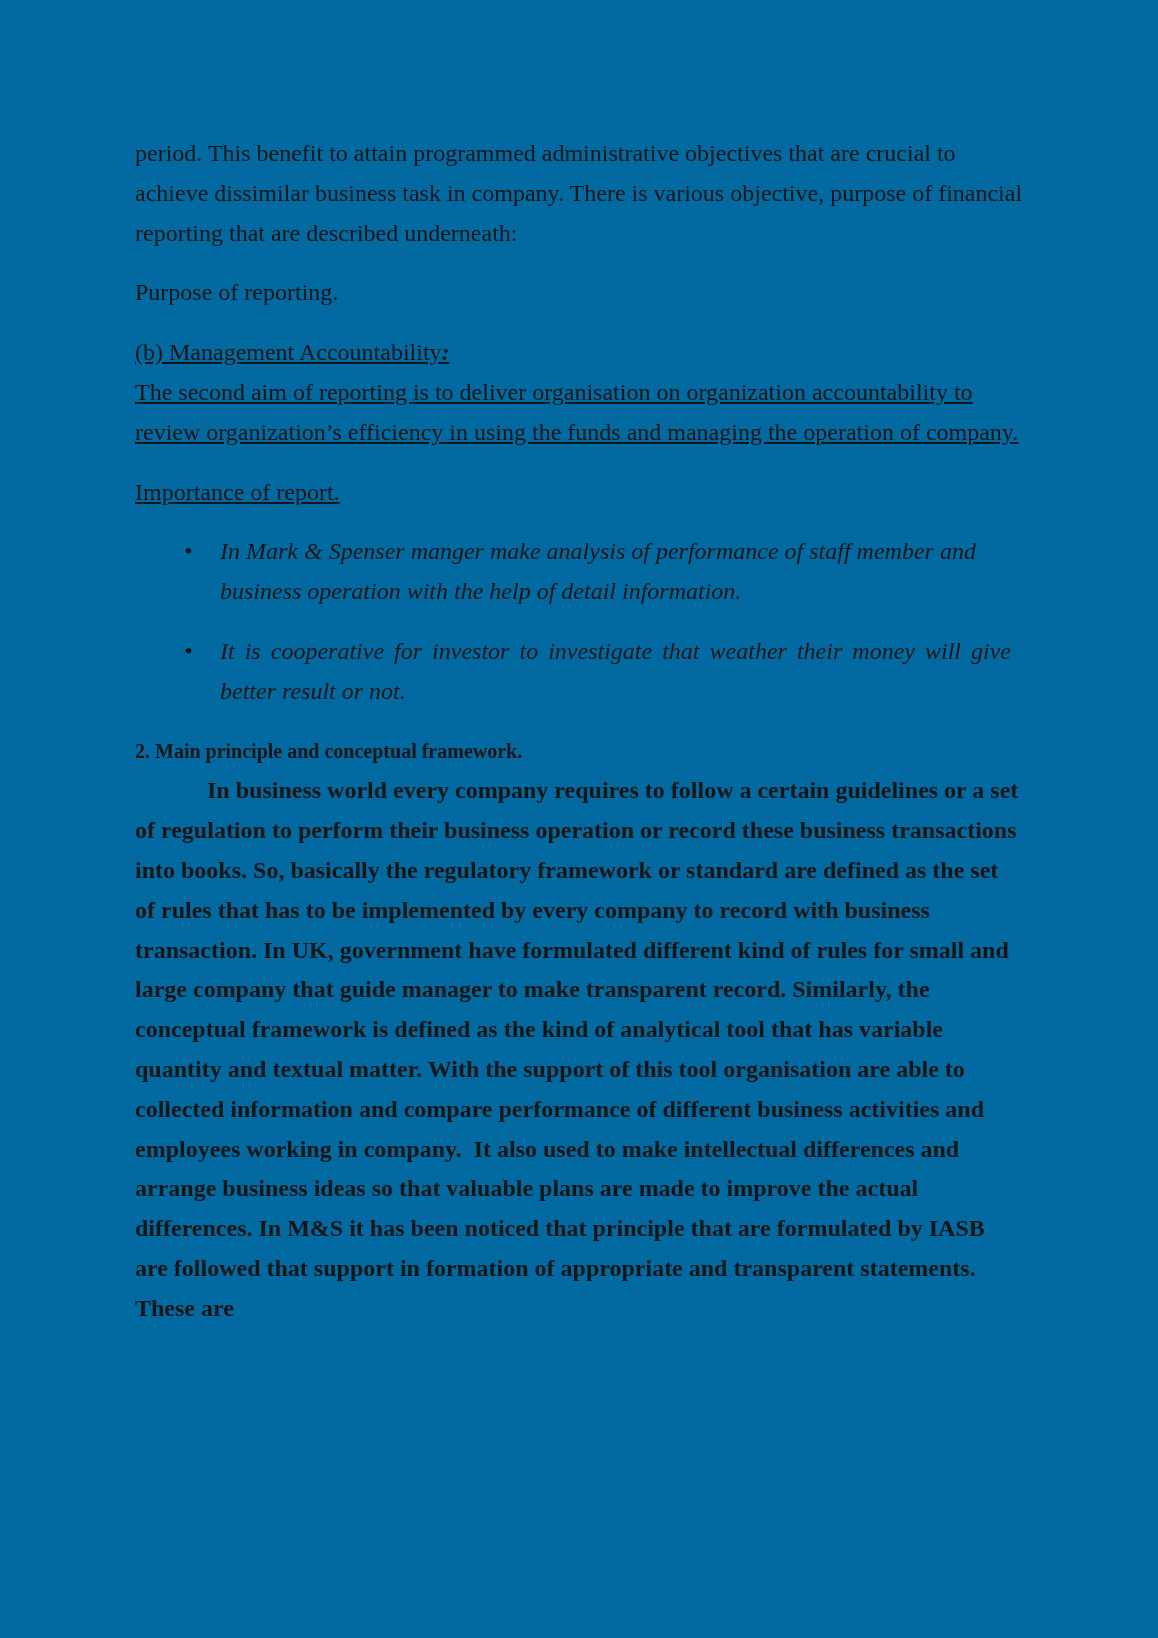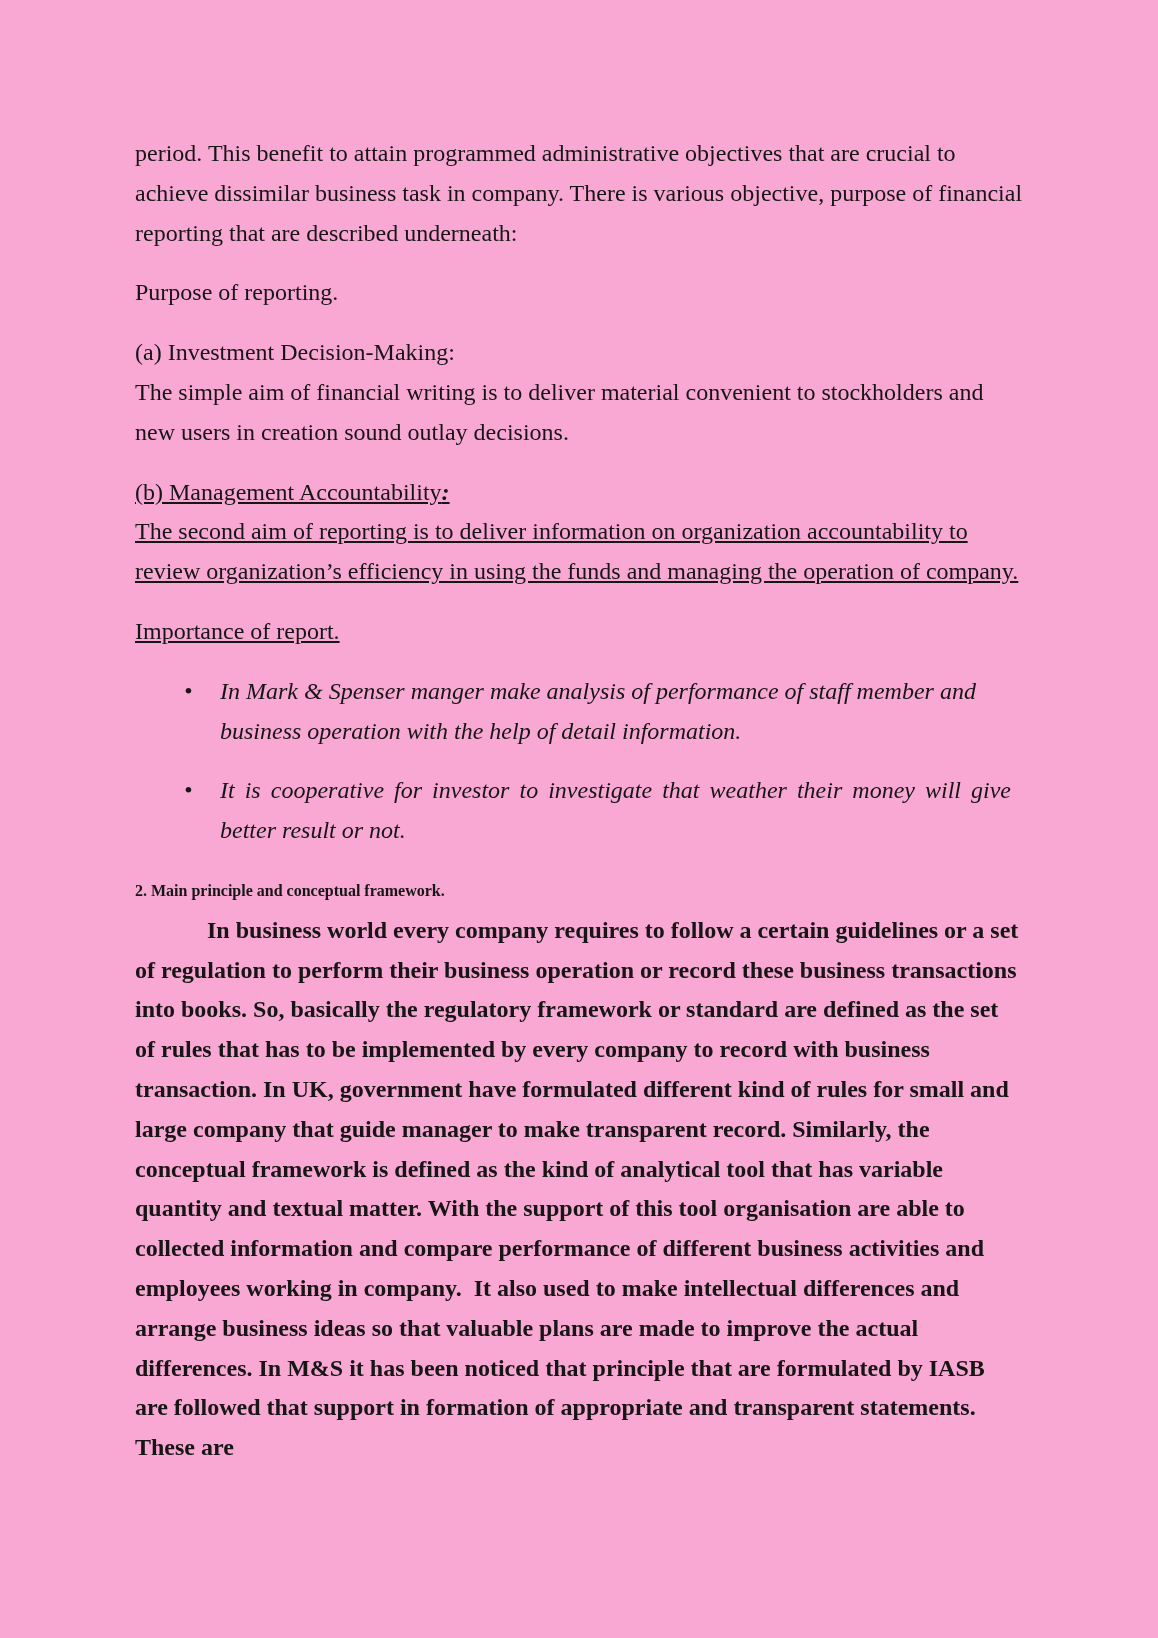--- a/index.html
+++ b/index.html
@@ -4,21 +4,21 @@
 <style>
   html, body {
     margin: 0;
     padding: 0;
     background: #ffffff;
   }
   .page {
     position: relative;
     width: 1158px;
     height: 1638px;
-    background: #f9a8d4;
+    background: #0369a1;
     color: #161616;
     font-family: "Liberation Serif", "DejaVu Serif", serif;
     font-size: 24px;
     line-height: 39.8px;
     box-sizing: border-box;
     padding: 134px 135px 0 135px;
     overflow: hidden;
   }
   .page p {
     margin: 0 0 20px 0;
@@ -43,21 +43,21 @@
   ul.bullet-list li::before {
     content: "\2022";
     position: absolute;
     left: -36px;
     top: 0;
   }
   .justify {
     text-align: justify;
   }
   h2.section-heading {
-    font-size: 16px;
+    font-size: 20px;
     line-height: 39.8px;
     font-weight: bold;
     margin: 0;
   }
   .first-line-indent {
     text-indent: 72px;
   }
   .prewrap {
     white-space: pre-wrap;
     font-weight: bold;
@@ -69,28 +69,24 @@
 </style>
 </head>
 <body>
 
 <div class="page">
 
   <p>period. This benefit to attain programmed administrative objectives that are crucial to achieve dissimilar business task in company. There is various objective, purpose of financial reporting that are described underneath:</p>
 
   <p>Purpose of reporting.</p>
 
-  <p>
-    <span>(a) Investment Decision-Making:</span><br>
-    <span>The simple aim of financial writing is to deliver material convenient to stockholders and new users in creation sound outlay decisions.</span>
-  </p>
 
   <p class="space-before">
     <span>(b) Management Accountability</span><span class="bi">:</span><br>
-    <span>The second aim of reporting is to deliver information on organization accountability to review organization’s efficiency in using the funds and managing the operation of company.</span>
+    <span>The second aim of reporting is to deliver organisation on organization accountability to review organization’s efficiency in using the funds and managing the operation of company.</span>
   </p>
 
   <p class="space-before">Importance of report.</p>
 
   <ul class="bullet-list">
     <li class="gap-after">In Mark &amp; Spenser manger make analysis of performance of staff member and business operation with the help of detail information.</li>
     <li class="justify">It is cooperative for investor to investigate that weather their money will give better result or not.</li>
   </ul>
 
   <h2 class="section-heading">2. Main principle and conceptual framework.</h2>

